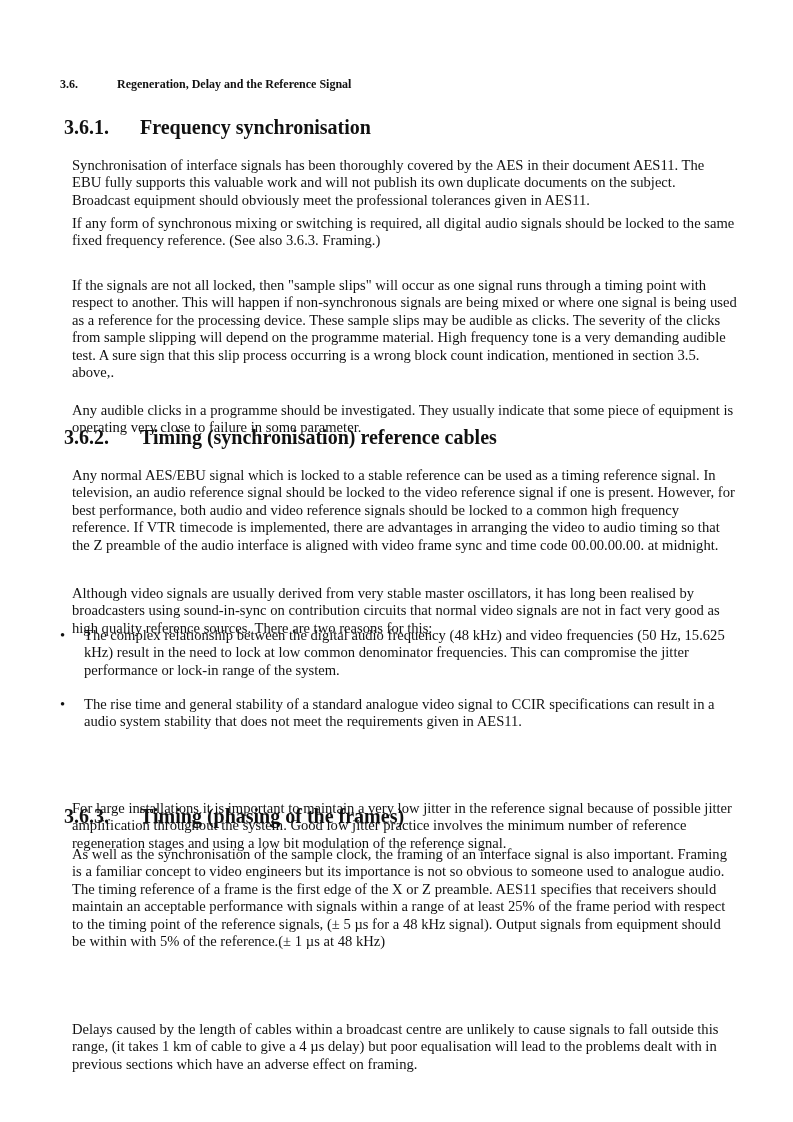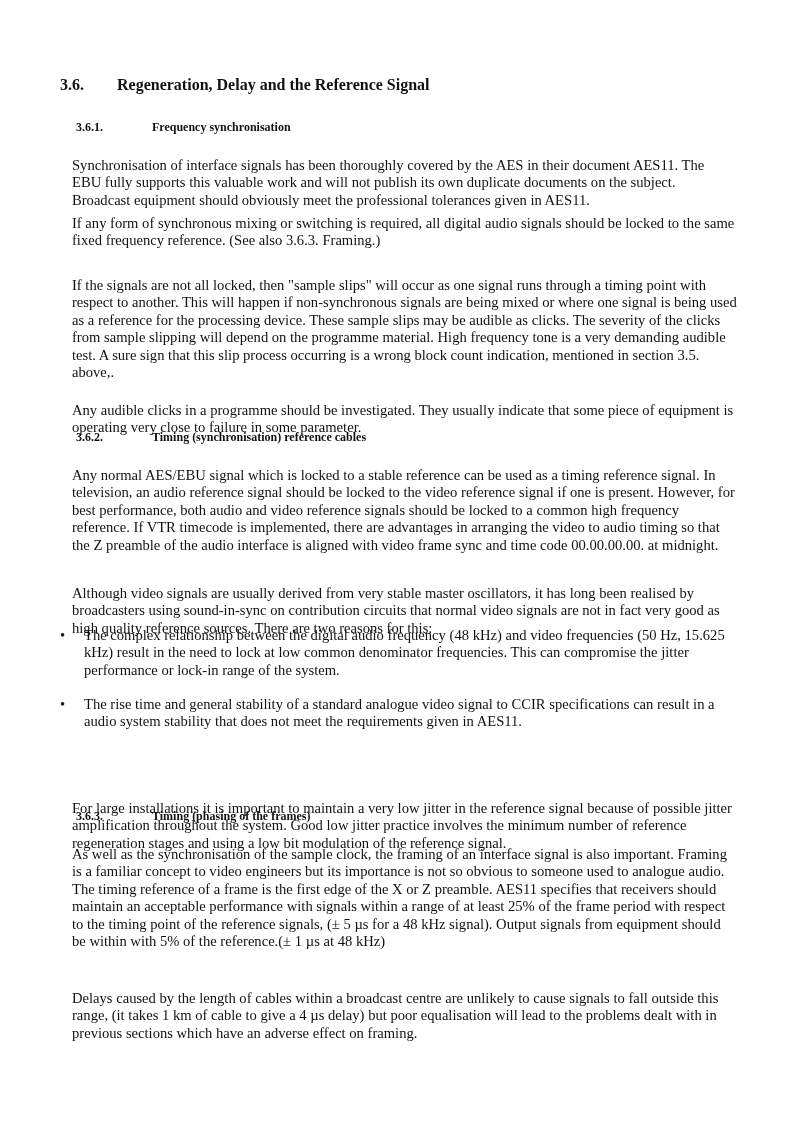--- a/index.html
+++ b/index.html
@@ -1,22 +1,22 @@
 <!DOCTYPE html>
 <html><head>
 <meta charset="utf-8">
 <style>
   html, body { margin: 0; padding: 0; background: #ffffff; }
   body { width: 793px; height: 1122px; position: relative; overflow: hidden; }
   .page {
     position: absolute; left: 60px; top: 0; width: 665px;
     font-family: "Liberation Serif", serif; font-size: 14.6px; line-height: 17.4px; color: #111111;
   }
-  .h1 { position: absolute; left: 0; top: 76px; font-weight: bold; font-size: 16px; white-space: nowrap; }
-  .h2 { position: absolute; left: 16px; font-weight: bold; font-size: 12px; white-space: nowrap; }
+  .h1 { position: absolute; left: 0; top: 76px; font-weight: bold; font-size: 12px; white-space: nowrap; }
+  .h2 { position: absolute; left: 4px; font-weight: bold; font-size: 20px; white-space: nowrap; }
   .num1 { display: inline-block; width: 57px; }
   .num2 { display: inline-block; width: 76px; }
   .p { position: absolute; left: 0; width: 665px; margin: 12px; }
   .bul { position: absolute; left: 0; width: 665px; }
   .bul .dot { position: absolute; left: 0; top: 0; }
   .bul .txt { margin-left: 24px; width: 641px; }
 </style>
 </head>
 <body>
 
@@ -48,15 +48,15 @@
     <span class="dot">•</span>
     <div class="txt">The rise time and general stability of a standard analogue video signal to CCIR specifications can result in a audio system stability that does not meet the requirements given in AES11.</div>
   </div>
 
   <p class="p" style="top:788px">For large installations it is important to maintain a very low jitter in the reference signal because of possible jitter amplification throughout the system.  Good low jitter practice involves the minimum number of reference regeneration stages and using a low bit modulation of the reference signal.</p>
 
   <div class="h2" style="top:808px">
     <span class="num2">3.6.3.</span><span>Timing (phasing of the frames)</span>
   </div>
   <p class="p" style="top:834px">As well as the synchronisation of the sample clock, the framing of an interface signal is also important. Framing is a familiar concept to video engineers but its importance is not so obvious to someone used to analogue audio.  The timing reference of a frame is the first edge of the X or Z preamble.  AES11 specifies that receivers should maintain an acceptable performance with signals within a range of at least 25% of the frame period with respect to the timing point of the reference signals, (± 5 µs for a 48 kHz signal).  Output signals from equipment should be within with 5% of the reference.(± 1 µs at 48 kHz)</p>
-  <p class="p" style="top:978px">Delays caused by the length of cables within a broadcast centre are unlikely to cause signals to fall outside this range, (it takes 1 km of cable to give a 4 µs delay) but poor equalisation will lead to the problems dealt with in previous sections which have an adverse effect on framing.</p>
+  <p class="p" style="top:1009px">Delays caused by the length of cables within a broadcast centre are unlikely to cause signals to fall outside this range, (it takes 1 km of cable to give a 4 µs delay) but poor equalisation will lead to the problems dealt with in previous sections which have an adverse effect on framing.</p>
 
 </div>
 
 </body></html>

